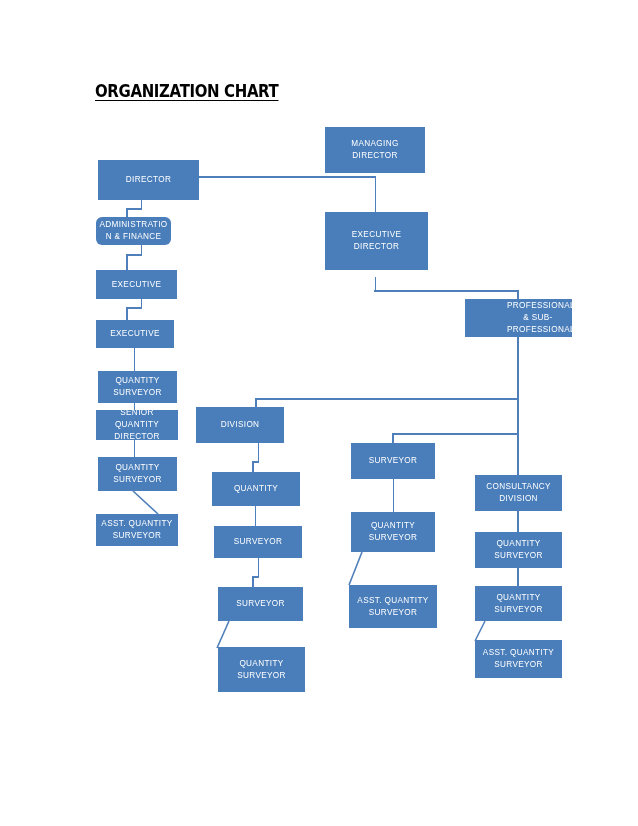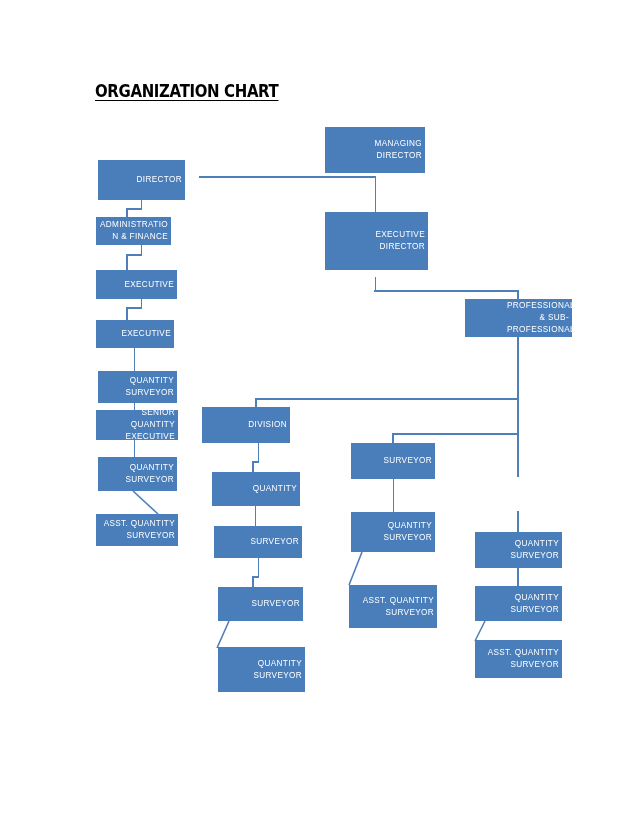--- a/index.html
+++ b/index.html
@@ -46,21 +46,20 @@
     display: flex;
     align-items: center;
     justify-content: center;
     text-align: center;
     box-sizing: border-box;
     padding: 0 3px;
   }
   .node span {
     display: block;
     width: 100%;
-    text-align: right;
   }
   .conn {
     position: absolute;
     background: #4f7fba;
   }
   .conn.h { height: 1.5px; }
   .conn.v { width: 1.5px; }
   .diag {
     position: absolute;
     overflow: visible;
@@ -136,25 +135,25 @@
   <div class="conn v" style="left: 517px; top: 559px; height: 19px; background: rgb(79, 127, 186);"></div>
 
   <svg class="diag" style="left:473px; top:612px; width:22px; height:21px;">
     <line x1="12" y1="0" x2="2" y2="20" stroke="#4f7fba"></line>
   </svg>
 
   <div class="node" style="left: 325px; top: 118px; width: 100px; height: 46px; background: rgb(74, 126, 187); color: rgb(255, 255, 255);">
     <span>MANAGING DIRECTOR</span>
   </div>
 
-  <div class="node" style="left: 98px; top: 151px; width: 87px; height: 40px; background: rgb(74, 126, 187); color: rgb(255, 255, 255);">
+  <div class="node" style="left: 98px; top: 151px; width: 101px; height: 40px; background: rgb(74, 126, 187); color: rgb(255, 255, 255);">
     <span>DIRECTOR</span>
   </div>
 
-  <div class="node" style="left: 96px; top: 208px; width: 75px; height: 28px; background: rgb(74, 126, 187); color: rgb(255, 255, 255);">
+  <div class="node" style="left: 96px; top: 208px; width: 75px; height: 28px; background: rgb(74, 126, 187); color: rgb(255, 255, 255); border-radius: 6px;">
     <span>ADMINISTRATIO N &amp; FINANCE</span>
   </div>
 
   <div class="node" style="left: 96px; top: 261px; width: 81px; height: 29px; background: rgb(74, 126, 187); color: rgb(255, 255, 255);">
     <span>EXECUTIVE</span>
   </div>
 
   <div class="node" style="left: 96px; top: 311px; width: 78px; height: 28px; background: rgb(74, 126, 187); color: rgb(255, 255, 255);">
     <span>EXECUTIVE</span>
   </div>
@@ -165,32 +164,32 @@
 
   <div class="node" style="left: 465px; top: 290px; width: 107px; height: 38px; background: rgb(74, 126, 187); color: rgb(255, 255, 255); padding-left: 42px;">
     <span>PROFESSIONAL &amp; SUB- PROFESSIONAL</span>
   </div>
 
   <div class="node" style="left: 98px; top: 362px; width: 79px; height: 32px; background: rgb(74, 126, 187); color: rgb(255, 255, 255);">
     <span>QUANTITY SURVEYOR</span>
   </div>
 
   <div class="node" style="left: 96px; top: 401px; width: 82px; height: 30px; background: rgb(74, 126, 187); color: rgb(255, 255, 255);">
-    <span>SENIOR QUANTITY EXECUTIVE</span>
+    <span>SENIOR QUANTITY DIRECTOR</span>
   </div>
 
   <div class="node" style="left: 98px; top: 448px; width: 79px; height: 34px; background: rgb(74, 126, 187); color: rgb(255, 255, 255);">
     <span>QUANTITY SURVEYOR</span>
   </div>
 
   <div class="node" style="left: 96px; top: 505px; width: 82px; height: 32px; background: rgb(74, 126, 187); color: rgb(255, 255, 255);">
     <span>ASST. QUANTITY SURVEYOR</span>
   </div>
 
-  <div class="node" style="left: 202px; top: 398px; width: 88px; height: 36px; background: rgb(74, 126, 187); color: rgb(255, 255, 255);">
+  <div class="node" style="left: 196px; top: 398px; width: 88px; height: 36px; background: rgb(74, 126, 187); color: rgb(255, 255, 255);">
     <span>DIVISION</span>
   </div>
 
   <div class="node" style="left: 212px; top: 463px; width: 88px; height: 34px; background: rgb(74, 126, 187); color: rgb(255, 255, 255);">
     <span>QUANTITY</span>
   </div>
 
   <div class="node" style="left: 214px; top: 517px; width: 88px; height: 32px; background: rgb(74, 126, 187); color: rgb(255, 255, 255);">
     <span>SURVEYOR</span>
   </div>
@@ -208,20 +207,23 @@
   </div>
 
   <div class="node" style="left: 351px; top: 503px; width: 84px; height: 40px; background: rgb(74, 126, 187); color: rgb(255, 255, 255);">
     <span>QUANTITY SURVEYOR</span>
   </div>
 
   <div class="node" style="left: 349px; top: 576px; width: 88px; height: 43px; background: rgb(74, 126, 187); color: rgb(255, 255, 255);">
     <span>ASST. QUANTITY SURVEYOR</span>
   </div>
 
+  <div class="node" style="left: 475px; top: 466px; width: 87px; height: 36px; background: rgb(74, 126, 187); color: rgb(255, 255, 255);">
+    <span>CONSULTANCY DIVISION</span>
+  </div>
 
   <div class="node" style="left: 475px; top: 523px; width: 87px; height: 36px; background: rgb(74, 126, 187); color: rgb(255, 255, 255);">
     <span>QUANTITY SURVEYOR</span>
   </div>
 
   <div class="node" style="left: 475px; top: 577px; width: 87px; height: 35px; background: rgb(74, 126, 187); color: rgb(255, 255, 255);">
     <span>QUANTITY SURVEYOR</span>
   </div>
 
   <div class="node" style="left: 475px; top: 631px; width: 87px; height: 38px; background: rgb(74, 126, 187); color: rgb(255, 255, 255);">

